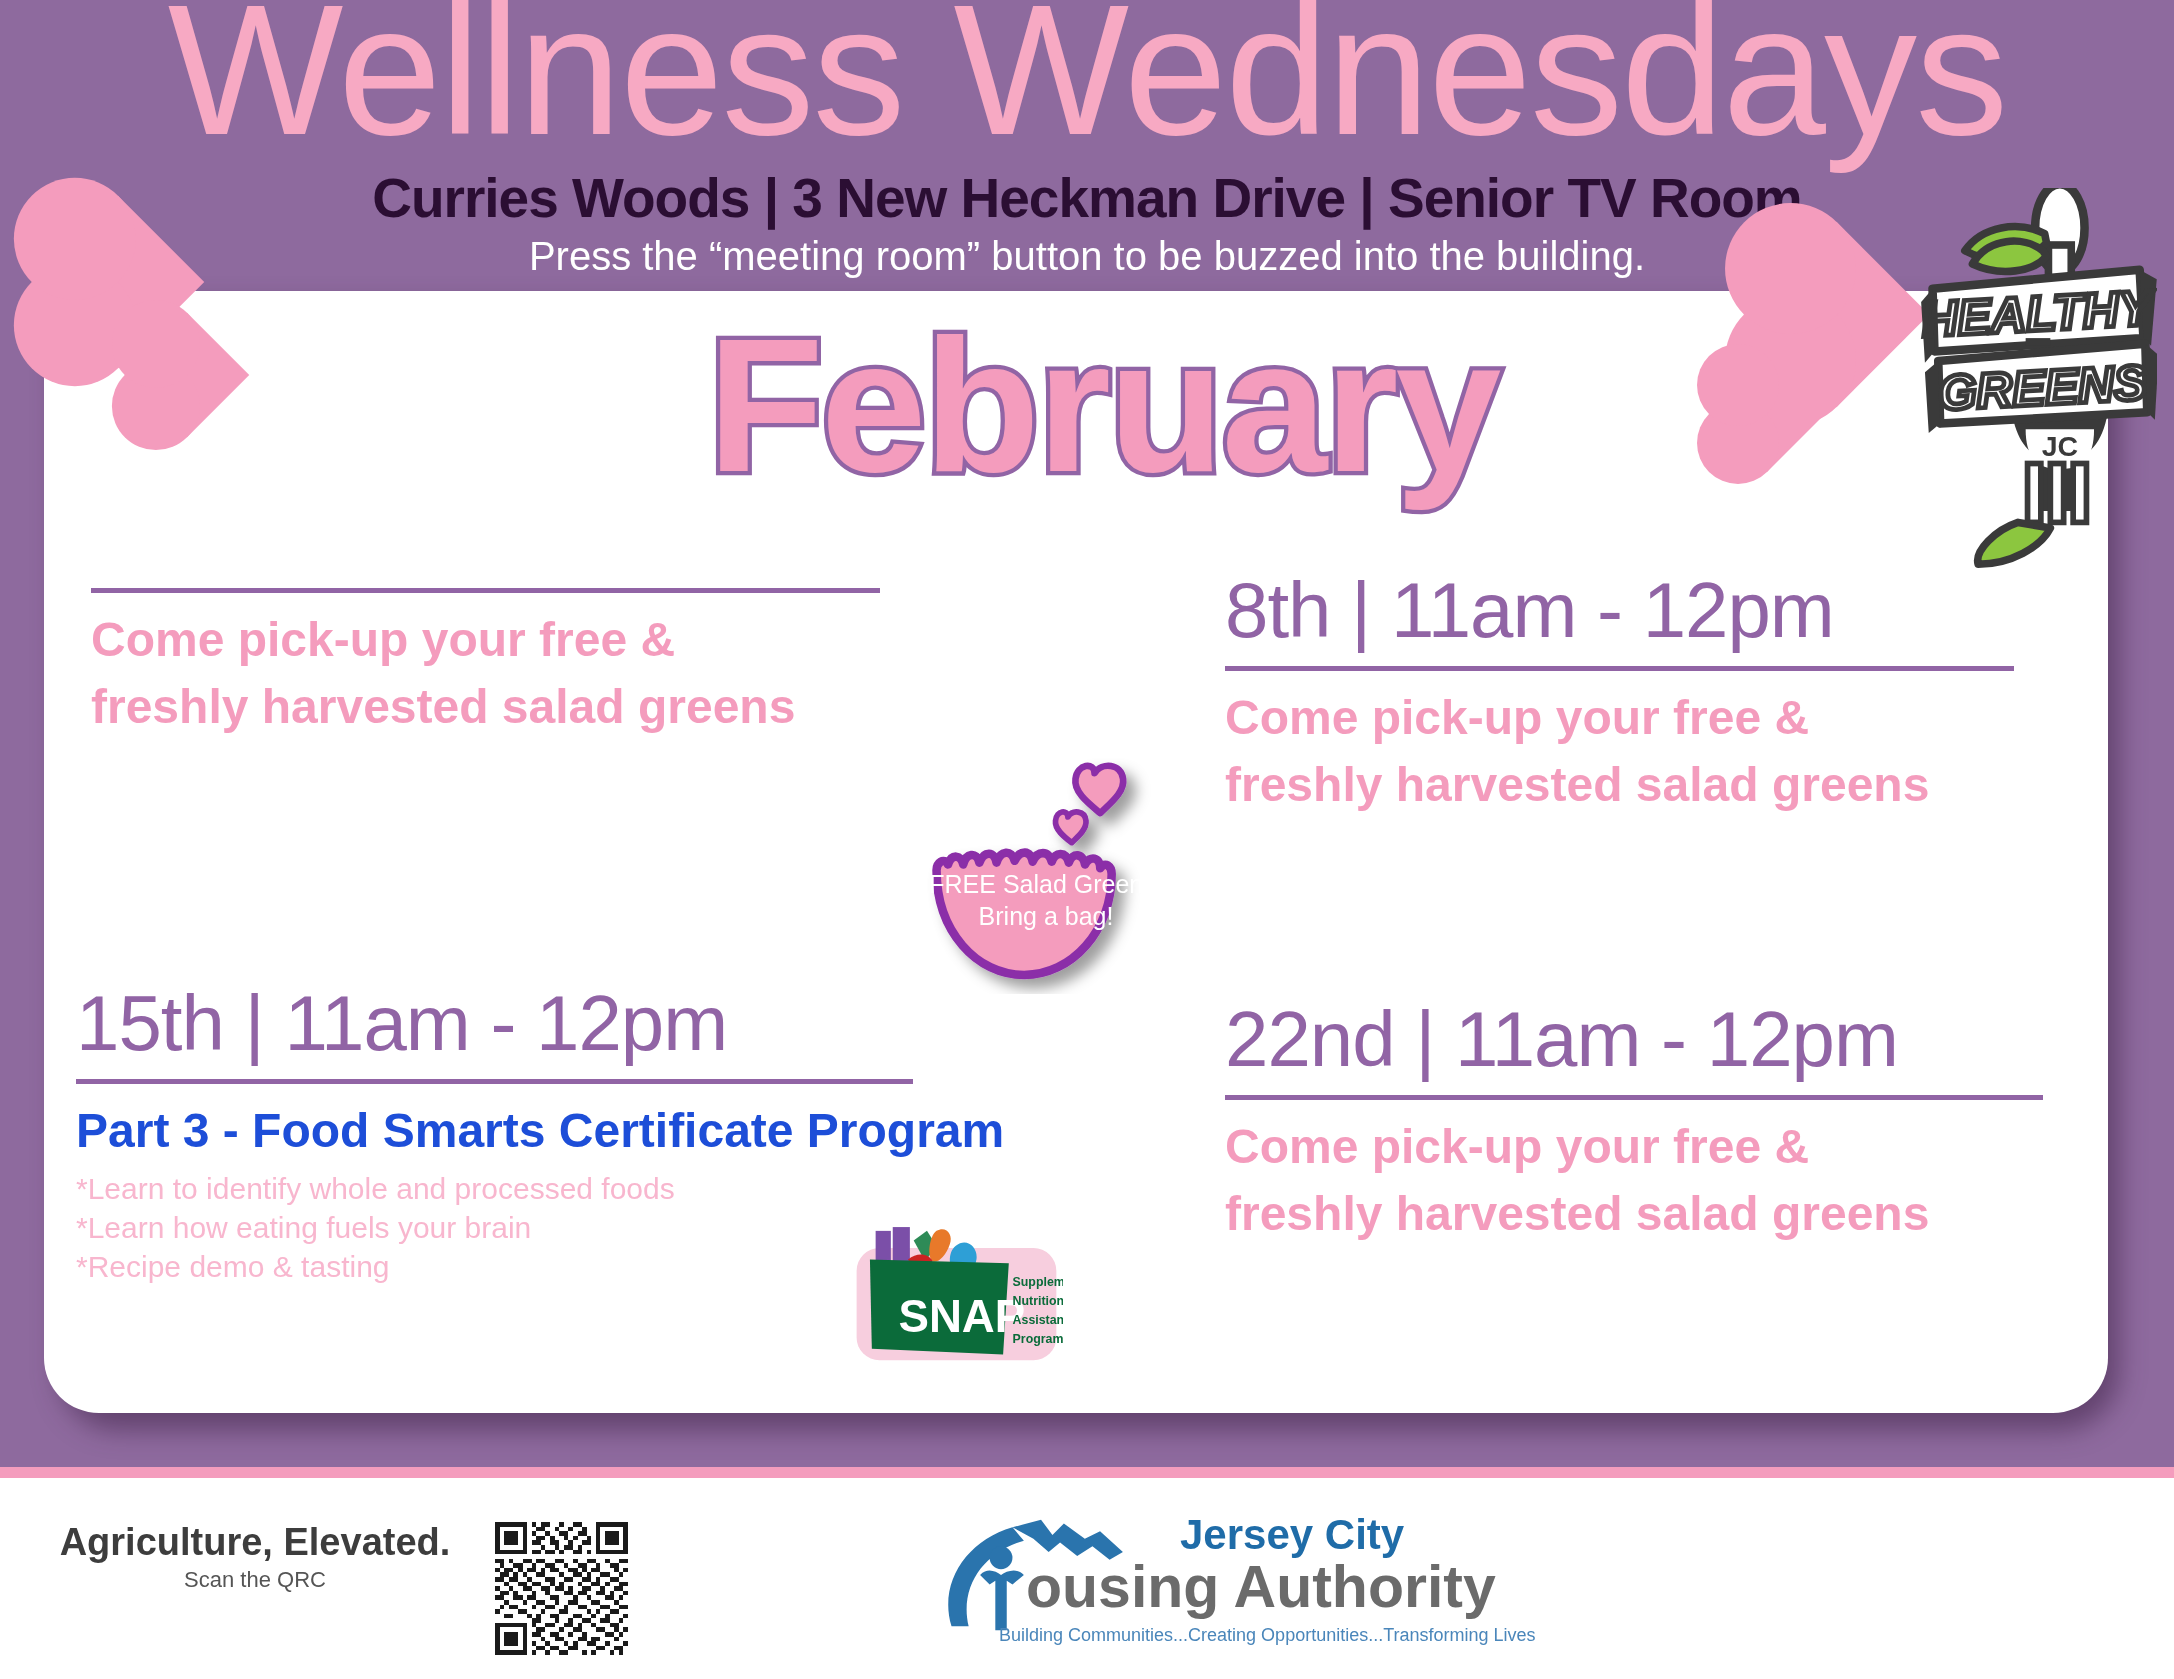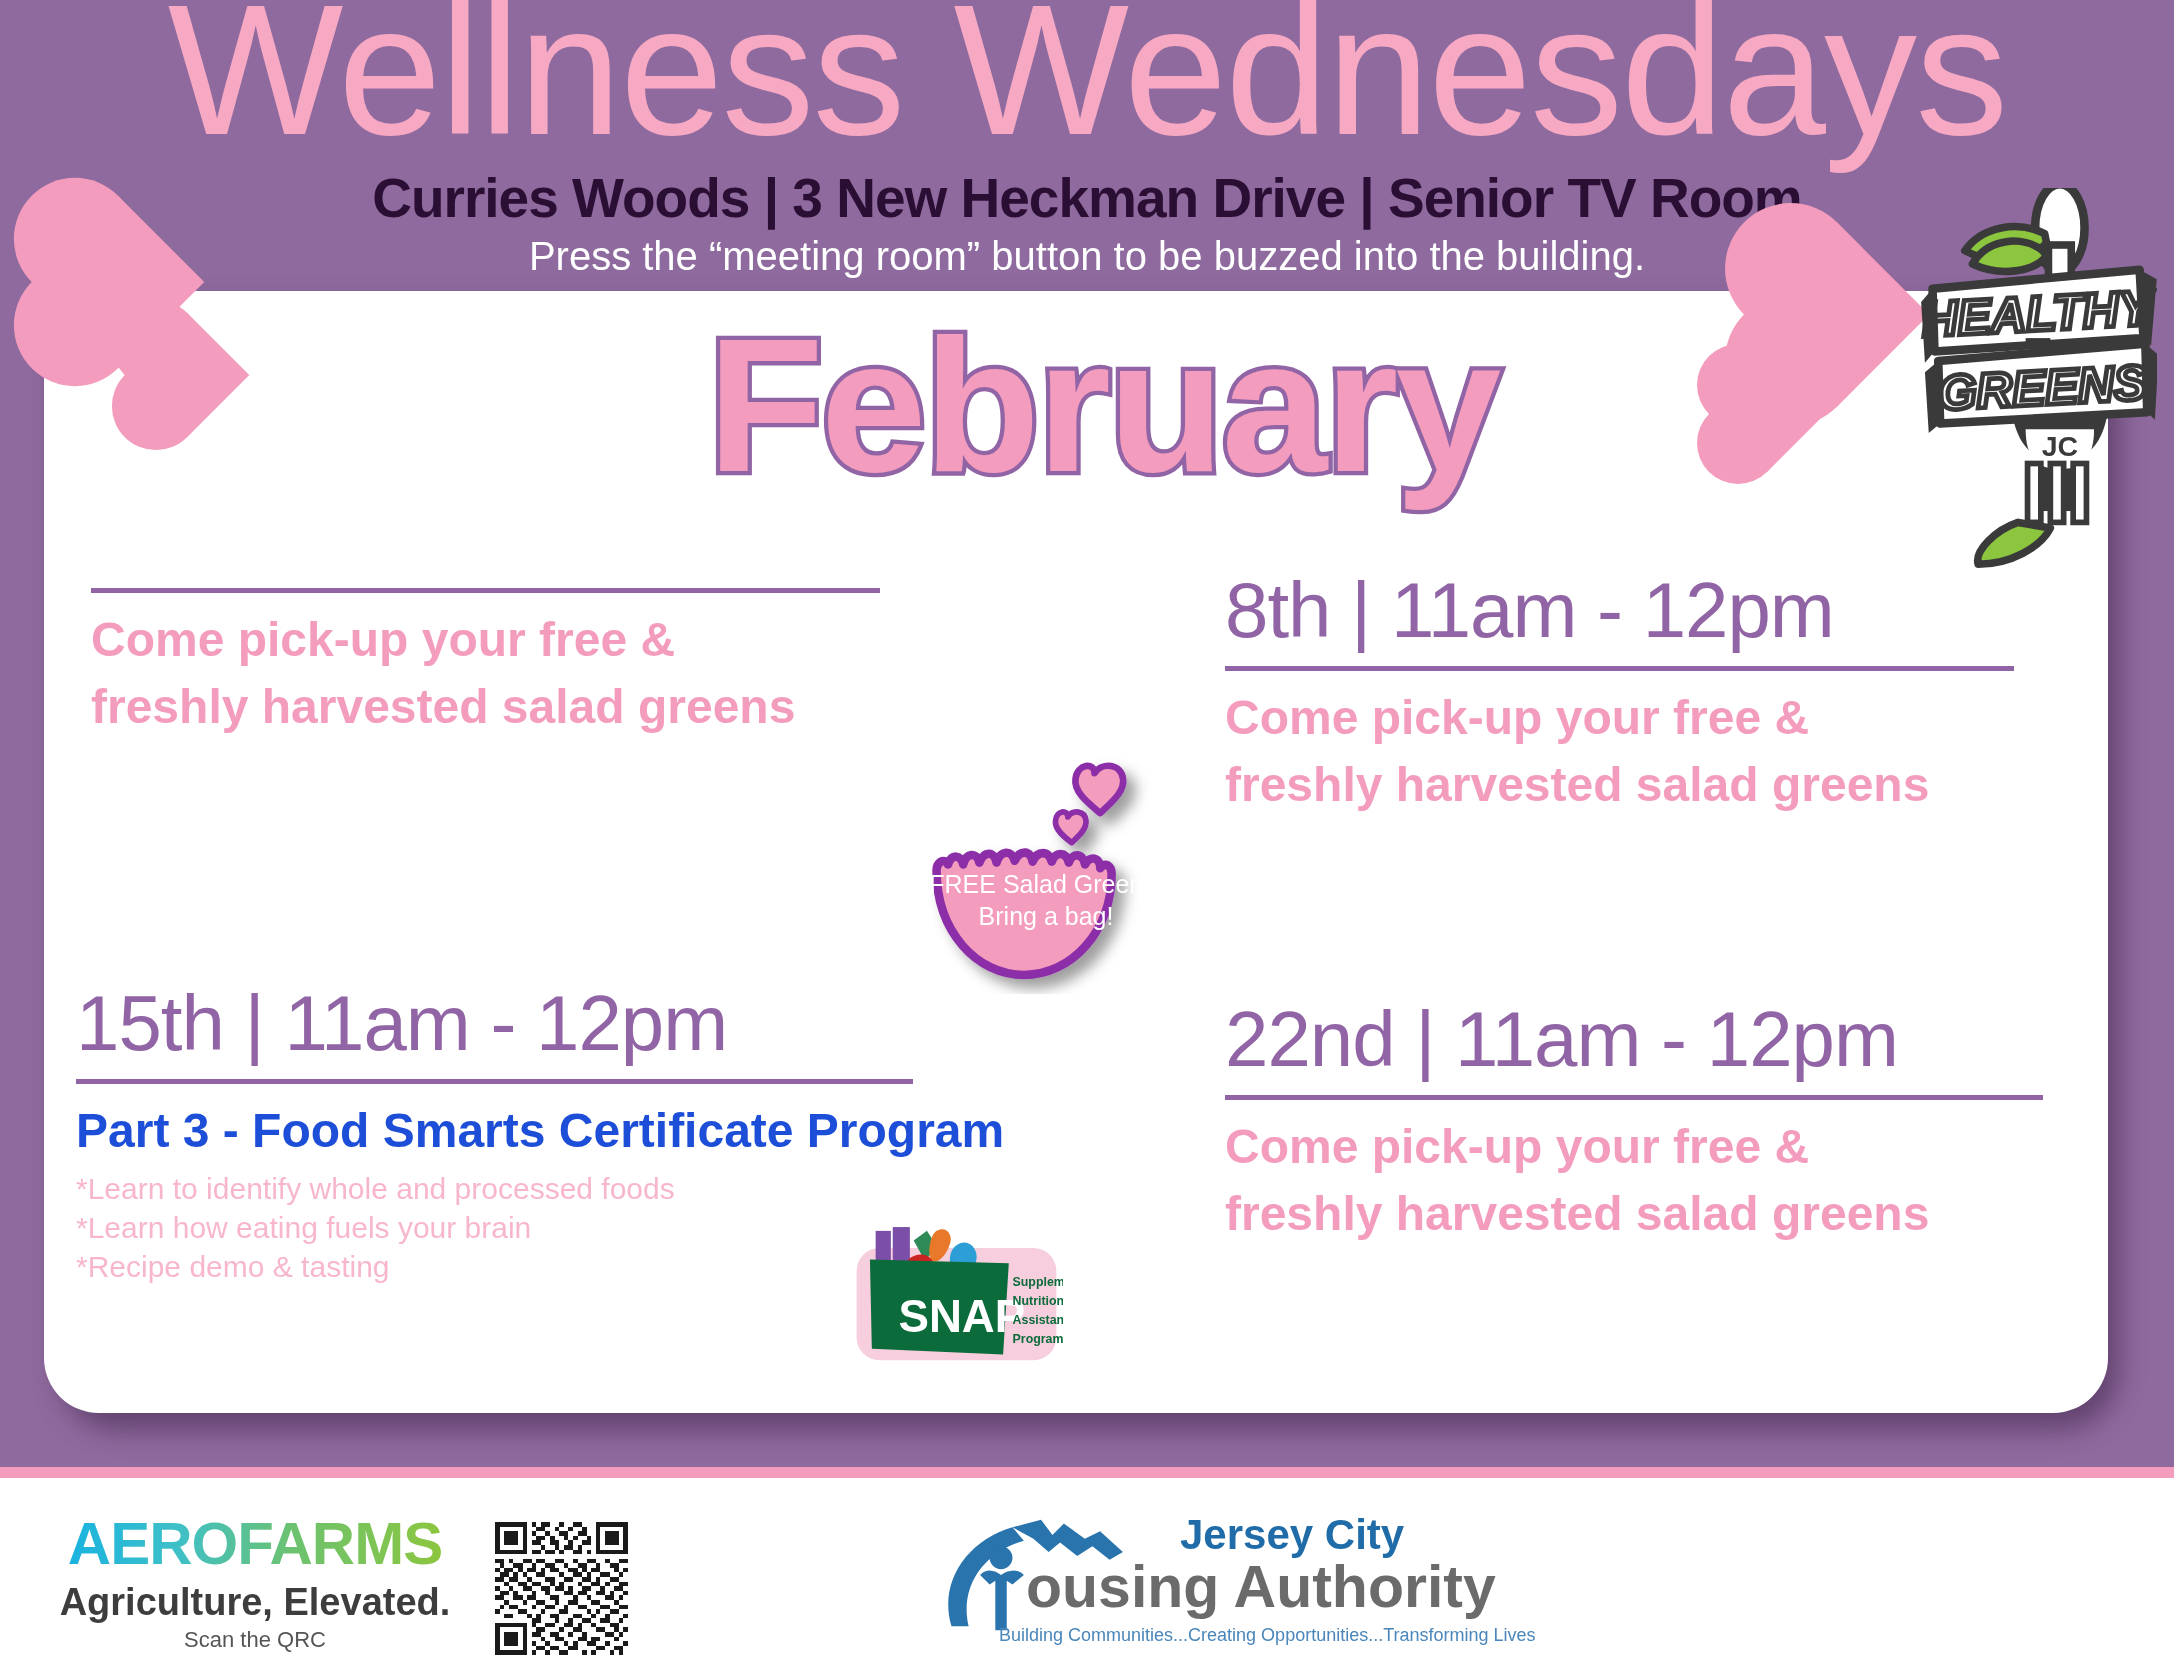--- a/index.html
+++ b/index.html
@@ -359,23 +359,20 @@
       <g font-family="'Liberation Sans', sans-serif" font-size="13" font-weight="700" fill="#0b6b3a">
         <text id="snap-e0" x="172" y="64">Supplemental</text>
         <text id="snap-e1" x="172" y="84">Nutrition</text>
         <text id="snap-e2" x="172" y="104">Assistance</text>
         <text id="snap-e3" x="172" y="124">Program</text>
       </g>
     </svg>
   </div>
 
   <div class="aerofarms">
-    <div class="af-word">
-      <span id="af-w" style="background:linear-gradient(90deg,#19b3e0 0%,#3fc0c6 30%,#6cc26f 60%,#8cc63f 100%);-webkit-background-clip:text;background-clip:text;color:transparent;">AEROFARMS</span>
-    </div>
     <div class="af-tag">Agriculture, Elevated.</div>
     <div class="af-scan">Scan the QRC</div>
   </div>
 
   <div class="qrcode">
     <svg width="133" height="133" viewBox="0 0 29 29" shape-rendering="crispEdges">
       <rect width="29" height="29" fill="#ffffff"></rect>
       <g fill="#1a1a1a">
         <rect x="0" y="0" width="7" height="1"></rect>
           <rect x="0" y="6" width="7" height="1"></rect>

